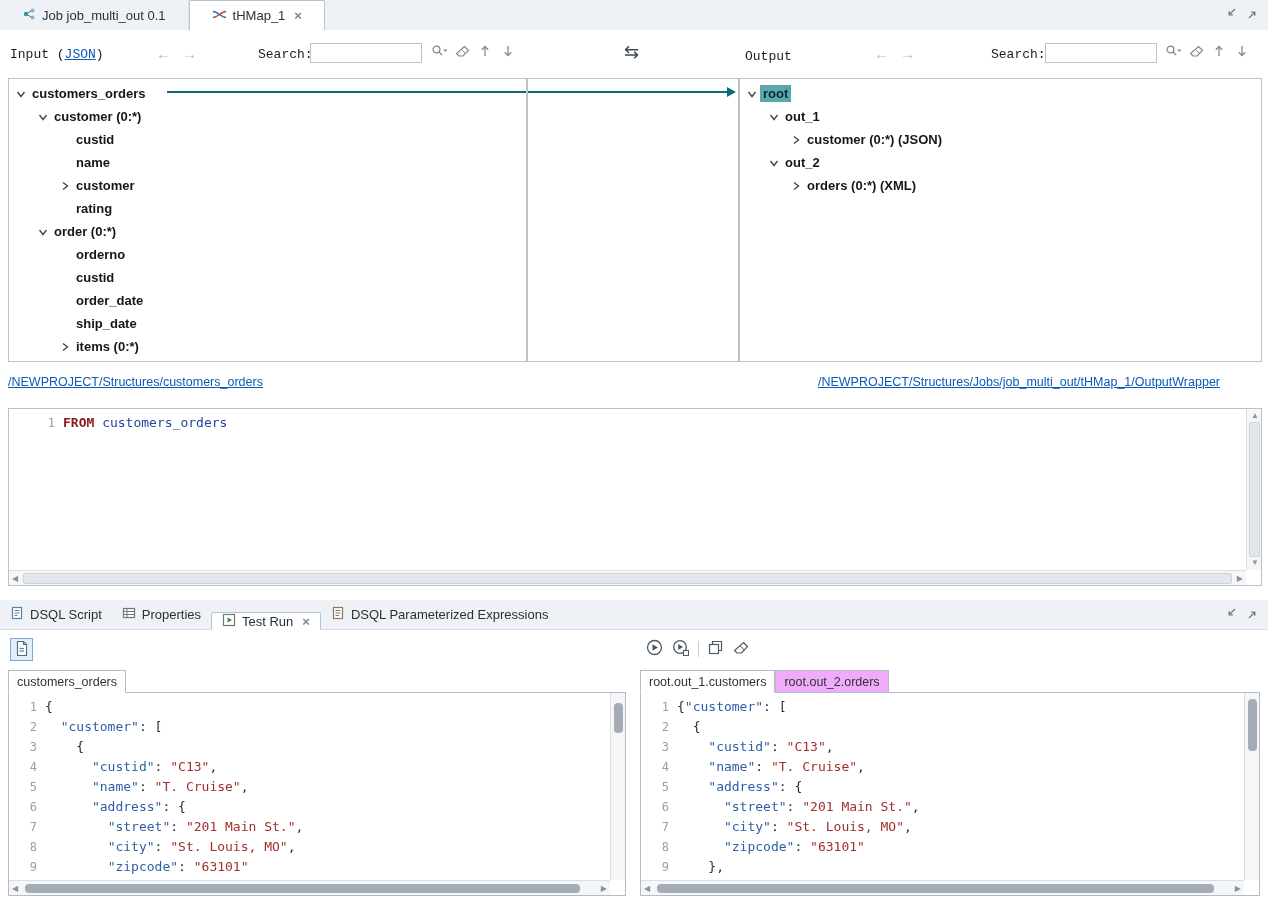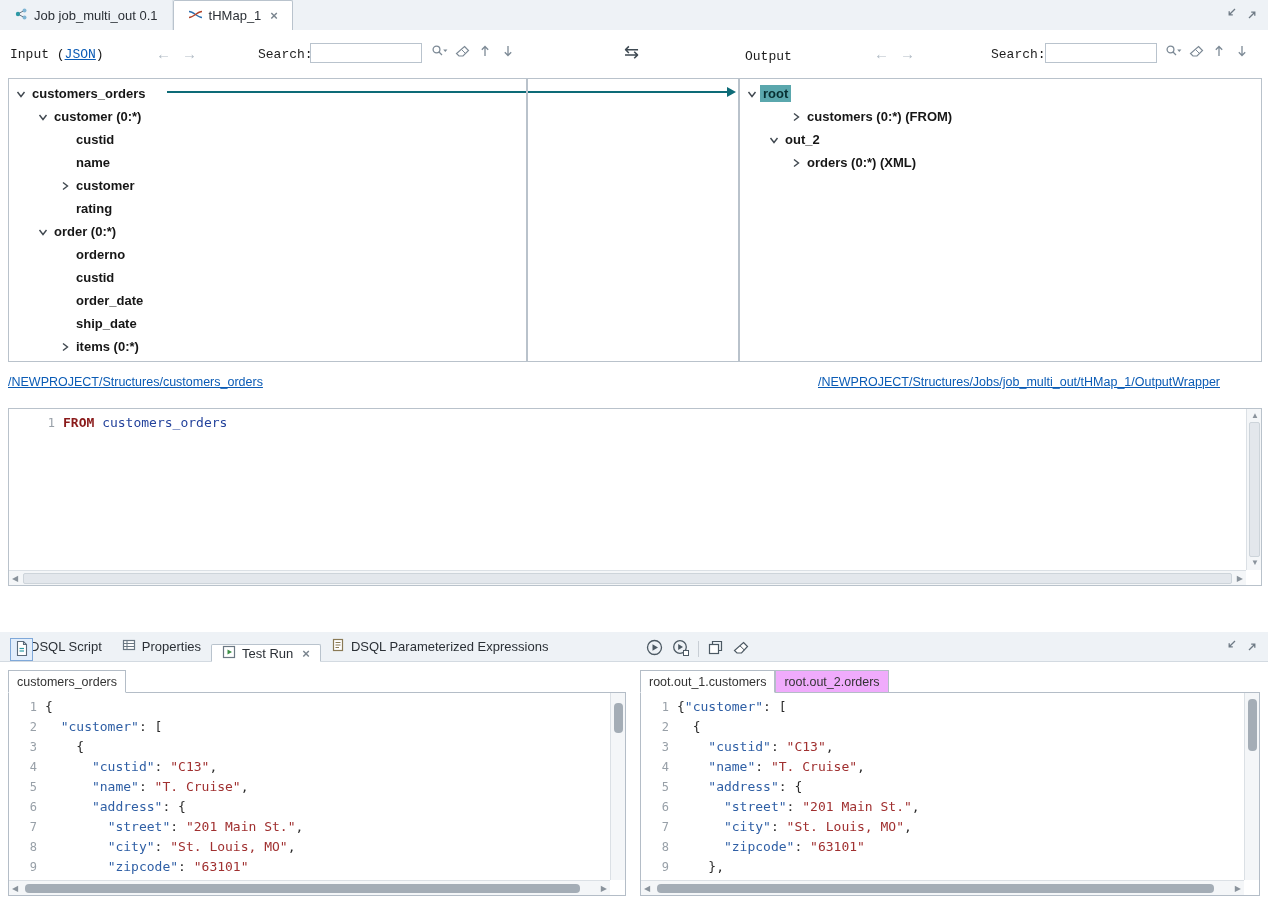--- a/index.html
+++ b/index.html
@@ -2,21 +2,21 @@
 <html><head>
 <meta charset="utf-8">
 <style>
   html,body{margin:0;padding:0;background:#fff;}
   body{width:1268px;height:902px;overflow:hidden;font-family:"Liberation Sans",sans-serif;font-size:13px;color:#222;}
   #app{position:relative;width:1268px;height:902px;background:#fff;}
   .abs{position:absolute;}
 
   
   .tabbar{position:absolute;left:0;width:1268px;height:30px;background:#eef2f6;border-bottom:1px solid #d3dae1;display:flex;align-items:stretch;}
-  .ttab{display:flex;align-items:center;gap:6px;padding:0 14px;font-size:13px;color:#2b3036;border-right:1px solid #dee4ea;cursor:default;}
+  .ttab{display:flex;align-items:center;gap:6px;padding:0 22px;font-size:13px;color:#2b3036;border-right:1px solid #dee4ea;cursor:default;}
   .ttab.active{background:#fff;border:1px solid #b9c3cd;border-bottom:1px solid #fff;margin-bottom:-1px;border-radius:2px 2px 0 0;}
   .close-x{color:#7a858f;font-size:13px;font-weight:bold;margin-left:3px;line-height:1;}
   .win-controls{position:absolute;right:8px;top:0;height:30px;display:flex;align-items:center;gap:10px;}
 
   
   .mapper-bar{position:absolute;left:0;top:30px;width:1268px;height:48px;background:#fff;}
   .bar-label{position:absolute;font-size:13px;color:#1c1c1c;white-space:nowrap;font-family:Liberation Mono, monospace;}
   .flink{color:#0a5bb5;text-decoration:underline;cursor:pointer;}
   .nav-arrow{font-size:15px;color:#b2bcc6;line-height:1;}
   .swap-glyph{font-size:18px;color:#3e4952;line-height:1;}
@@ -48,21 +48,21 @@
   
   .vscroll{position:absolute;right:0;top:0;bottom:15px;width:15px;background:#f4f6f8;border-left:1px solid #dbe0e5;box-sizing:border-box;}
   .hscroll{position:absolute;left:0;right:15px;bottom:0;height:15px;background:#f4f6f8;border-top:1px solid #dbe0e5;box-sizing:border-box;}
   .sarrow{position:absolute;font-size:8px;color:#8a939c;line-height:1;}
   .vthumb{position:absolute;left:3px;width:9px;border-radius:4px;background:#a4adb6;}
   .vthumb.light{left:2px;width:11px;border-radius:2px;background:#e3e7ec;border:1px solid #cdd4da;box-sizing:border-box;}
   .hthumb{position:absolute;top:3px;height:9px;border-radius:4px;background:#a4adb6;}
   .hthumb.light{top:2px;height:11px;border-radius:2px;background:#e3e7ec;border:1px solid #cdd4da;box-sizing:border-box;}
 
   
-  .views-bar{top:632px;height:29px;}
+  .views-bar{top:600px;height:29px;}
   .vtab{display:flex;align-items:center;gap:6px;padding:0 10px;font-size:13px;color:#2b3036;}
   .vtab.active{background:#fff;border:1px solid #b9c3cd;border-bottom:1px solid #fff;margin-bottom:-1px;border-radius:2px 2px 0 0;margin-top:12px;}
 
   
   .tool-btn{position:absolute;left:10px;top:638px;width:23px;height:23px;border:1px solid #7fa8d9;background:#e3eefb;display:flex;align-items:center;justify-content:center;box-sizing:border-box;}
   .icon-group{position:absolute;left:646px;top:640px;display:flex;align-items:center;gap:9px;height:18px;}
   .vdiv{width:1px;height:16px;background:#c8ced5;}
 
   
   .tpanel{position:absolute;top:670px;height:226px;}
@@ -198,23 +198,26 @@
   <div class="tree-panel" style="left:527px;width:210px;">
     <div class="map-line" style="left:0;right:10px;top:12px;"></div>
     <div class="map-arrow" style="right:2px;top:8px;"></div>
   </div>
 
   <div class="tree-panel" style="left:739px;width:521px;">
     <div id="output-tree" class="tree">
         <div class="tree-row" style="padding-left: 4px;"><span class="chev"><svg width="10" height="10" viewBox="0 0 10 10">
               <polyline points="1.5,3 5,7.5 8.5,3" fill="none" stroke="#3f474f" stroke-width="1.4"></polyline>
             </svg></span><span class="tree-label selected">root</span></div>
+        <div class="tree-row" style="padding-left: 26px;"><span class="chev"><svg width="10" height="10" viewBox="0 0 10 10">
+              <polyline points="1.5,3 5,7.5 8.5,3" fill="none" stroke="#3f474f" stroke-width="1.4"></polyline>
+            </svg></span><span class="tree-label">out_1</span></div>
         <div class="tree-row" style="padding-left: 48px;"><span class="chev"><svg width="10" height="10" viewBox="0 0 10 10">
               <polyline points="3,1.5 7.5,5 3,8.5" fill="none" stroke="#3f474f" stroke-width="1.4"></polyline>
-            </svg></span><span class="tree-label">customers (0:*) (FROM)</span></div>
+            </svg></span><span class="tree-label">customer (0:*) (JSON)</span></div>
         <div class="tree-row" style="padding-left: 26px;"><span class="chev"><svg width="10" height="10" viewBox="0 0 10 10">
               <polyline points="1.5,3 5,7.5 8.5,3" fill="none" stroke="#3f474f" stroke-width="1.4"></polyline>
             </svg></span><span class="tree-label">out_2</span></div>
         <div class="tree-row" style="padding-left: 48px;"><span class="chev"><svg width="10" height="10" viewBox="0 0 10 10">
               <polyline points="3,1.5 7.5,5 3,8.5" fill="none" stroke="#3f474f" stroke-width="1.4"></polyline>
             </svg></span><span class="tree-label">orders (0:*) (XML)</span></div>
       </div>
   </div>
 
   <a class="abs flink" style="left:8px;top:375px;font-size:12.5px;">/NEWPROJECT/Structures/customers_orders</a>

